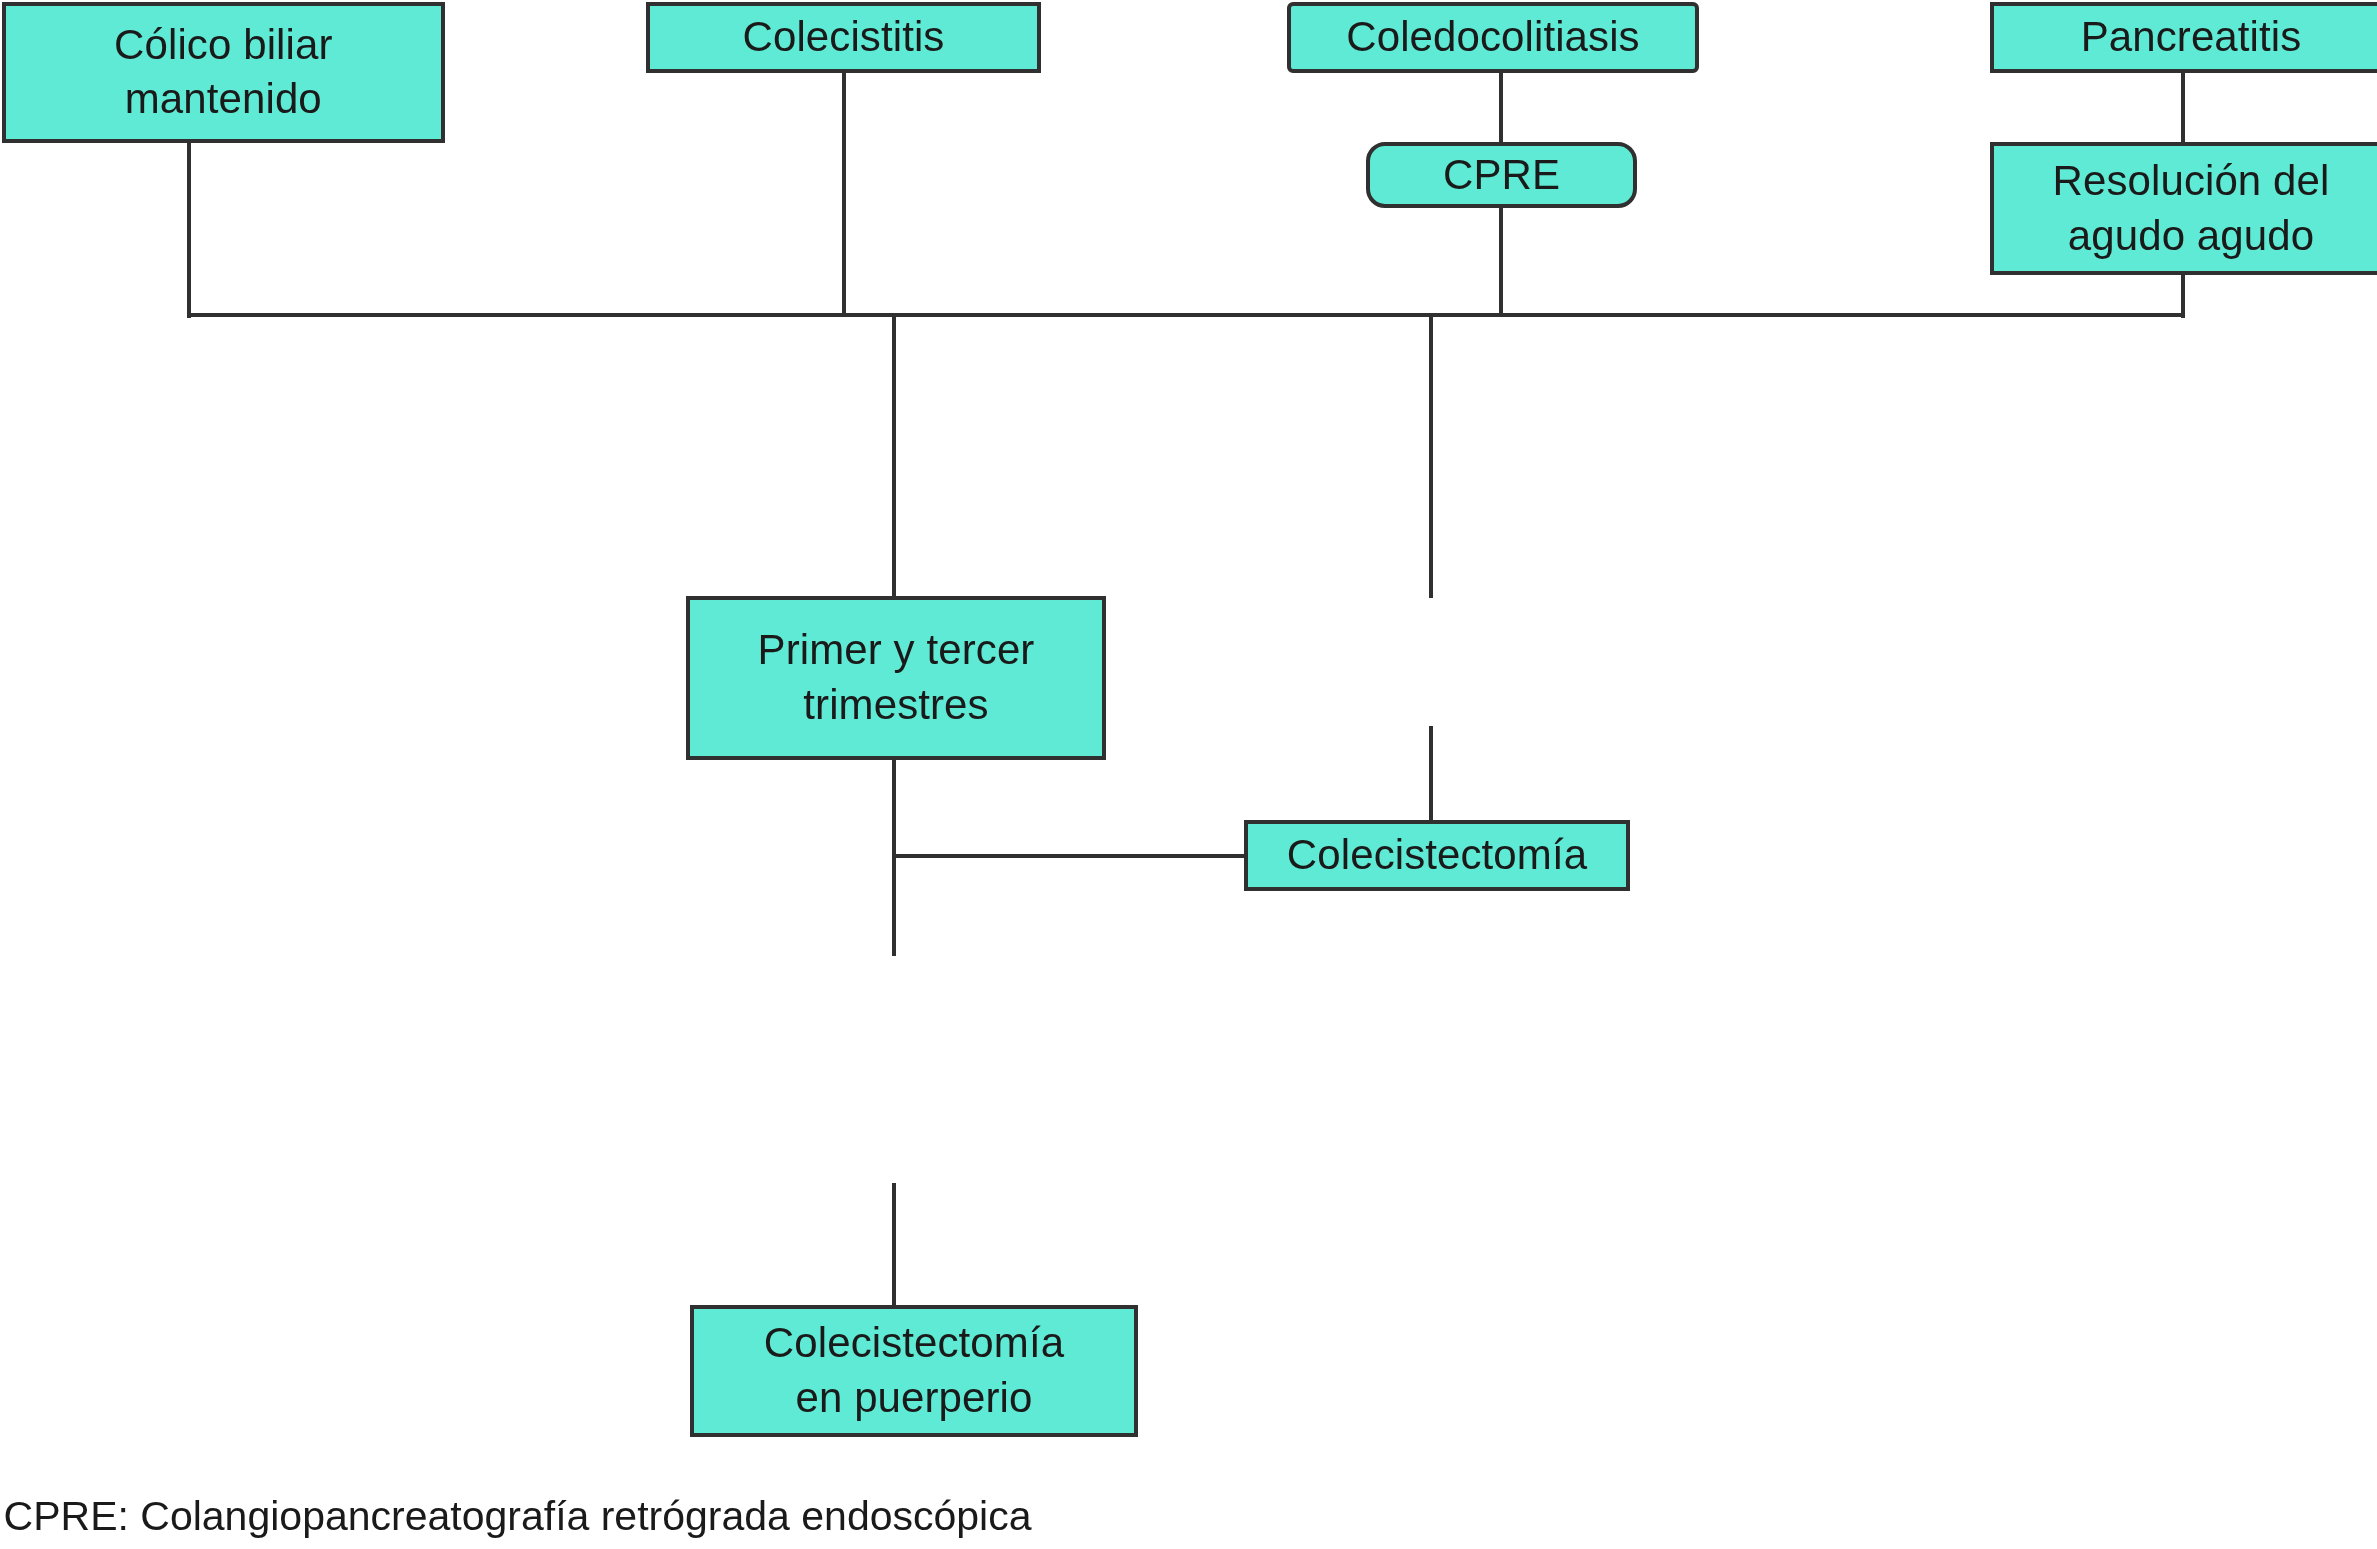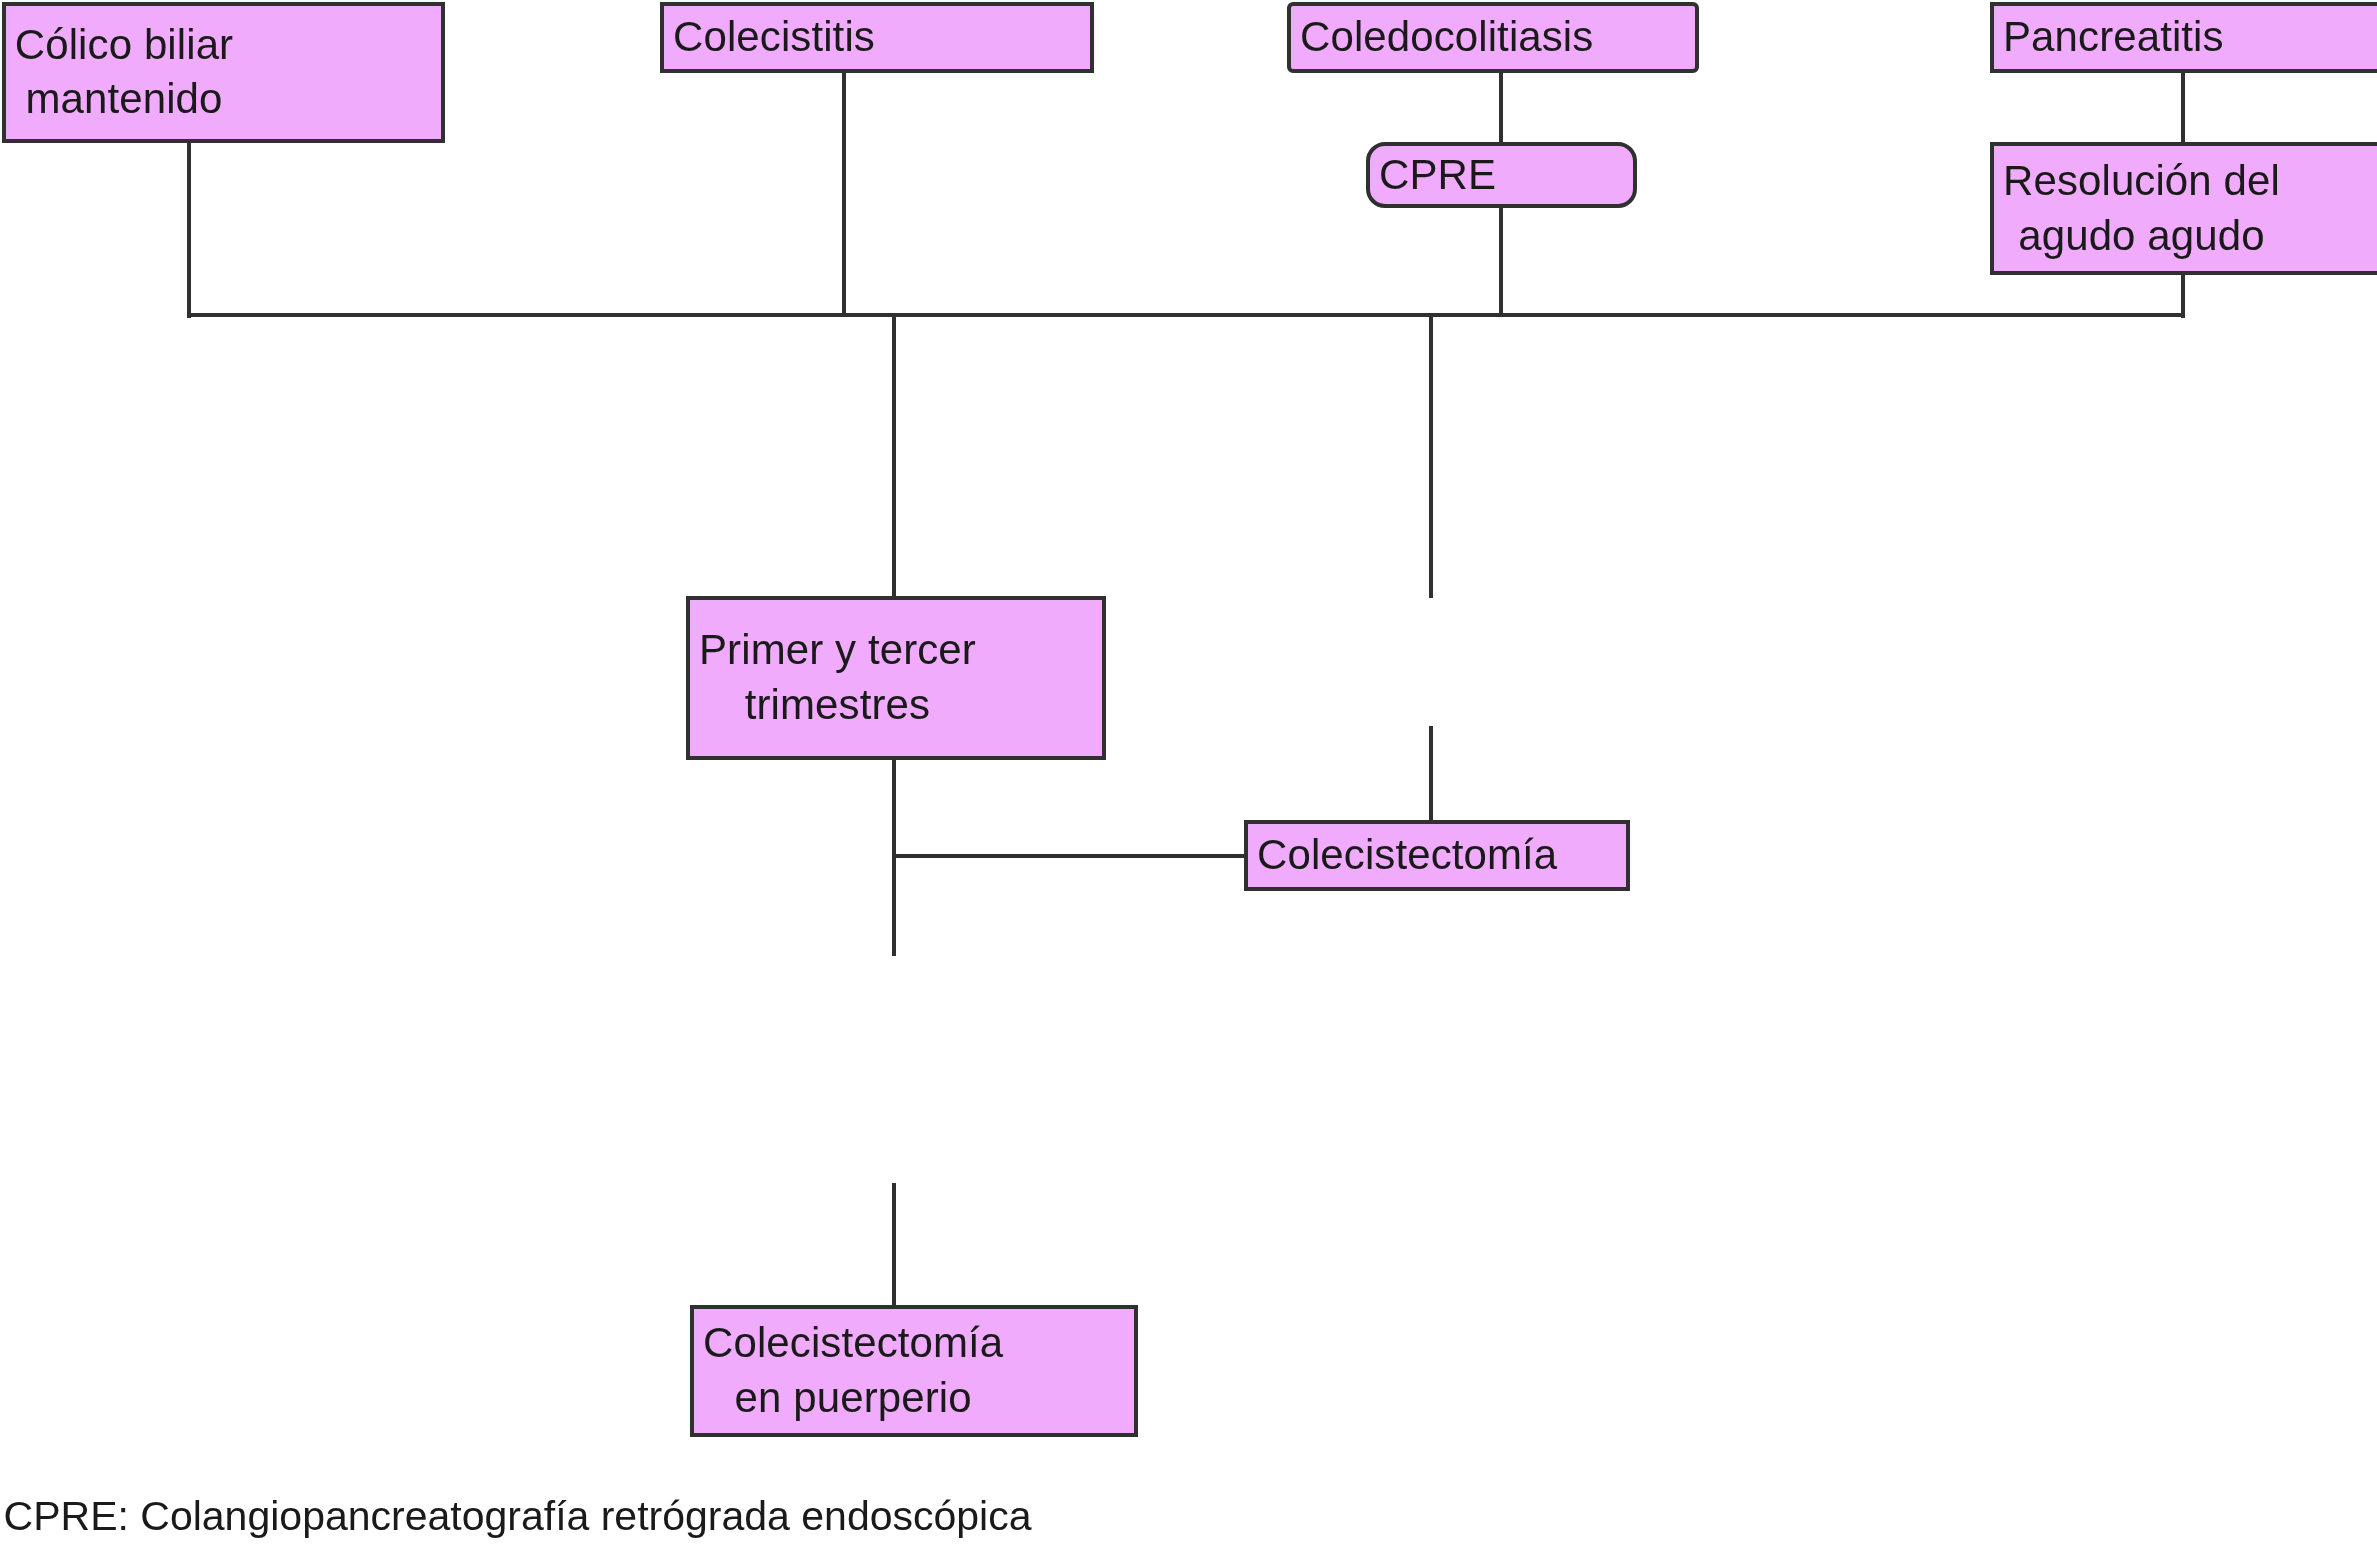--- a/index.html
+++ b/index.html
@@ -13,24 +13,24 @@
     height: 1550px;
     background: #ffffff;
     font-family: "Liberation Sans", sans-serif;
     color: #1a1a1a;
     overflow: hidden;
   }
   .node {
     position: absolute;
     box-sizing: border-box;
     border: 4.4px solid #303030;
-    background: #f0abfc;
+    background: #5eead4;
     display: flex;
     align-items: center;
-    justify-content: flex-start;
+    justify-content: center;
     text-align: center;
     z-index: 3;
   }
   .node .label {
     font-size: 42px;
     line-height: 1.30;
     letter-spacing: 0.1px;
     white-space: pre-line;
     padding: 0 9px;
   }
@@ -58,21 +58,21 @@
 </head>
 <body>
 
 <div id="canvas">
 
   <div class="node" style="left:1.8px; top:1.8px; width:443px; height:141px;">
     <span class="label">Cólico biliar
 mantenido</span>
   </div>
 
-  <div class="node" style="left:660px; top:1.8px; width:434px; height:71px;">
+  <div class="node" style="left:646px; top:1.8px; width:395px; height:71px;">
     <span class="label">Colecistitis</span>
   </div>
 
   <div class="node" style="left:1287px; top:1.8px; width:412px; height:71px;border-radius:6px;">
     <span class="label">Coledocolitiasis</span>
   </div>
 
   <div class="node" style="left:1990px; top:1.8px; width:402px; height:71px;">
     <span class="label">Pancreatitis</span>
   </div>

